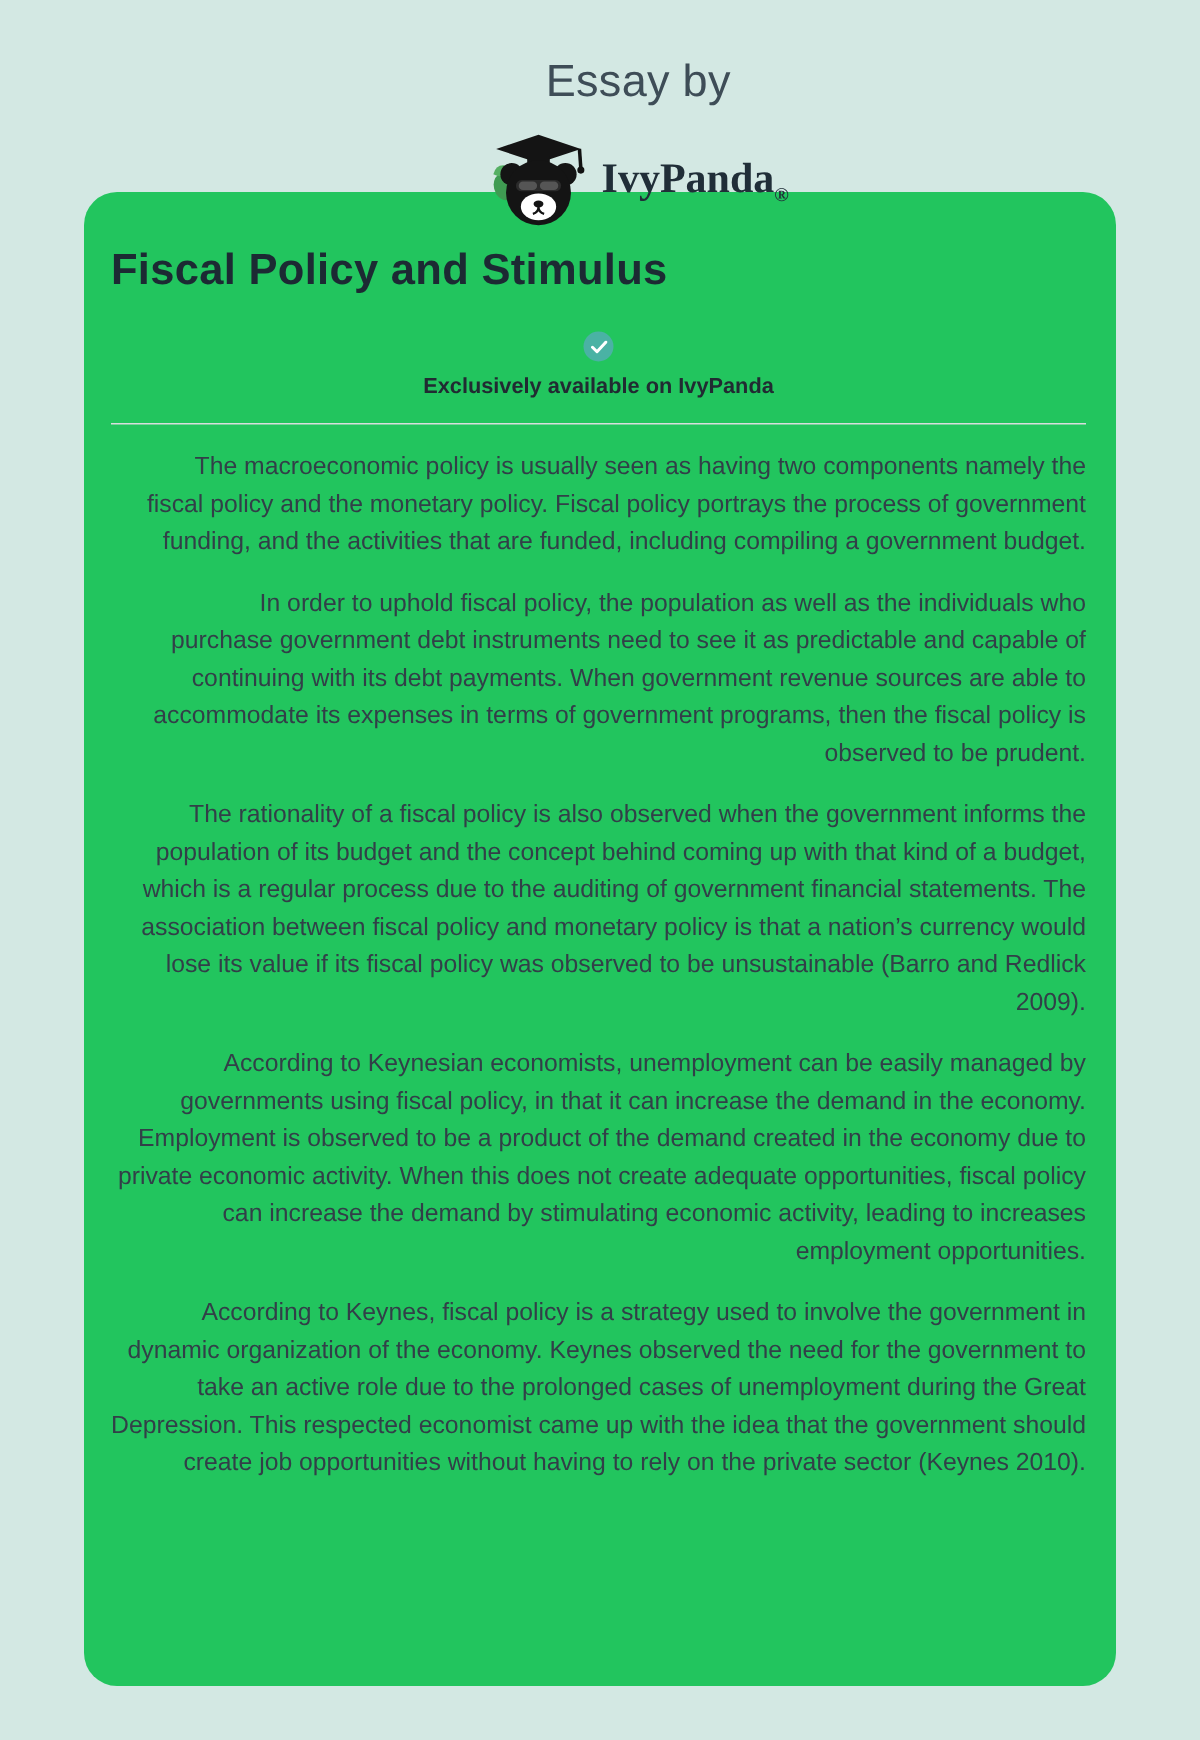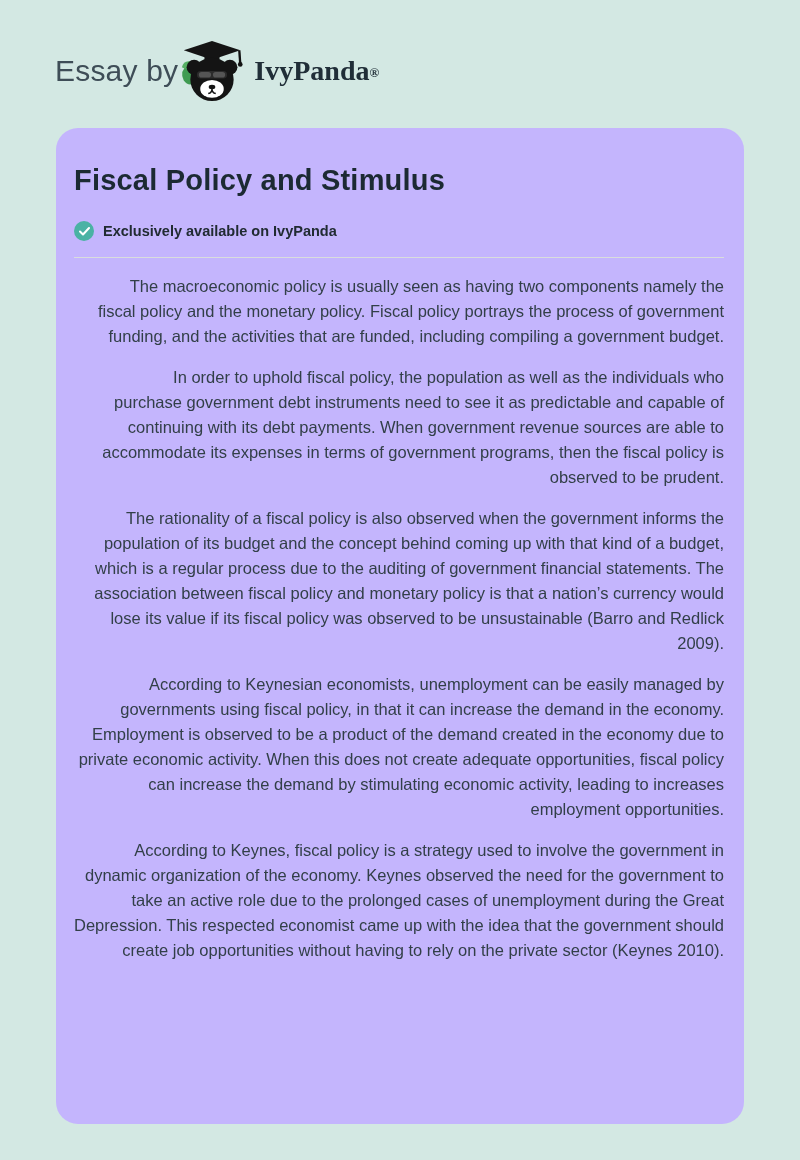--- a/index.html
+++ b/index.html
@@ -6,59 +6,61 @@
   html, body { width: 800px; }
   body {
     height: 1160px;
     background: #d3e8e3;
     font-family: "Liberation Sans", "DejaVu Sans", sans-serif;
     overflow: hidden;
   }
   .header {
     display: flex;
     align-items: center;
-    gap: 0;
+    gap: 16px;
     padding: 38px 4px 0 55px;
     height: 104px;
+    flex-direction: column;
   }
   .essay-by {
     font-size: 30px;
     color: #3e4d57;
     letter-spacing: 0.2px;
   }
   .logo-mark { width: 68px; height: 64px; display: block; }
   .brand {
     font-family: "Liberation Serif", "DejaVu Serif", serif;
     font-weight: 700;
     font-size: 28px;
     color: #202e38;
     display: flex;
-    align-items: center;
+    align-items: flex-end;
   }
   .brand sup { font-size: 13px; line-height: 1; margin-top: 3px; }
   .logo-group { display: flex; align-items: center; gap: 8px; cursor: pointer; }
   .card {
-    background: #c4b5fd;
+    background: #22c55e;
     border-radius: 22px;
     margin: 24px 56px 0 56px;
     padding: 36px 20px 0 18px;
     height: 996px;
     overflow: hidden;
   }
   .card h1 {
     font-size: 29px;
     font-weight: 700;
     color: #1c2a33;
     letter-spacing: 0.2px;
   }
   .badge-row {
     display: flex;
     align-items: center;
     gap: 9px;
     margin-top: 24px;
+    flex-direction: column;
   }
   .check-circle {
     width: 20px;
     height: 20px;
     border-radius: 50%;
     background: #4ab2a4;
     display: inline-flex;
     align-items: center;
     justify-content: center;
     flex: 0 0 auto;

